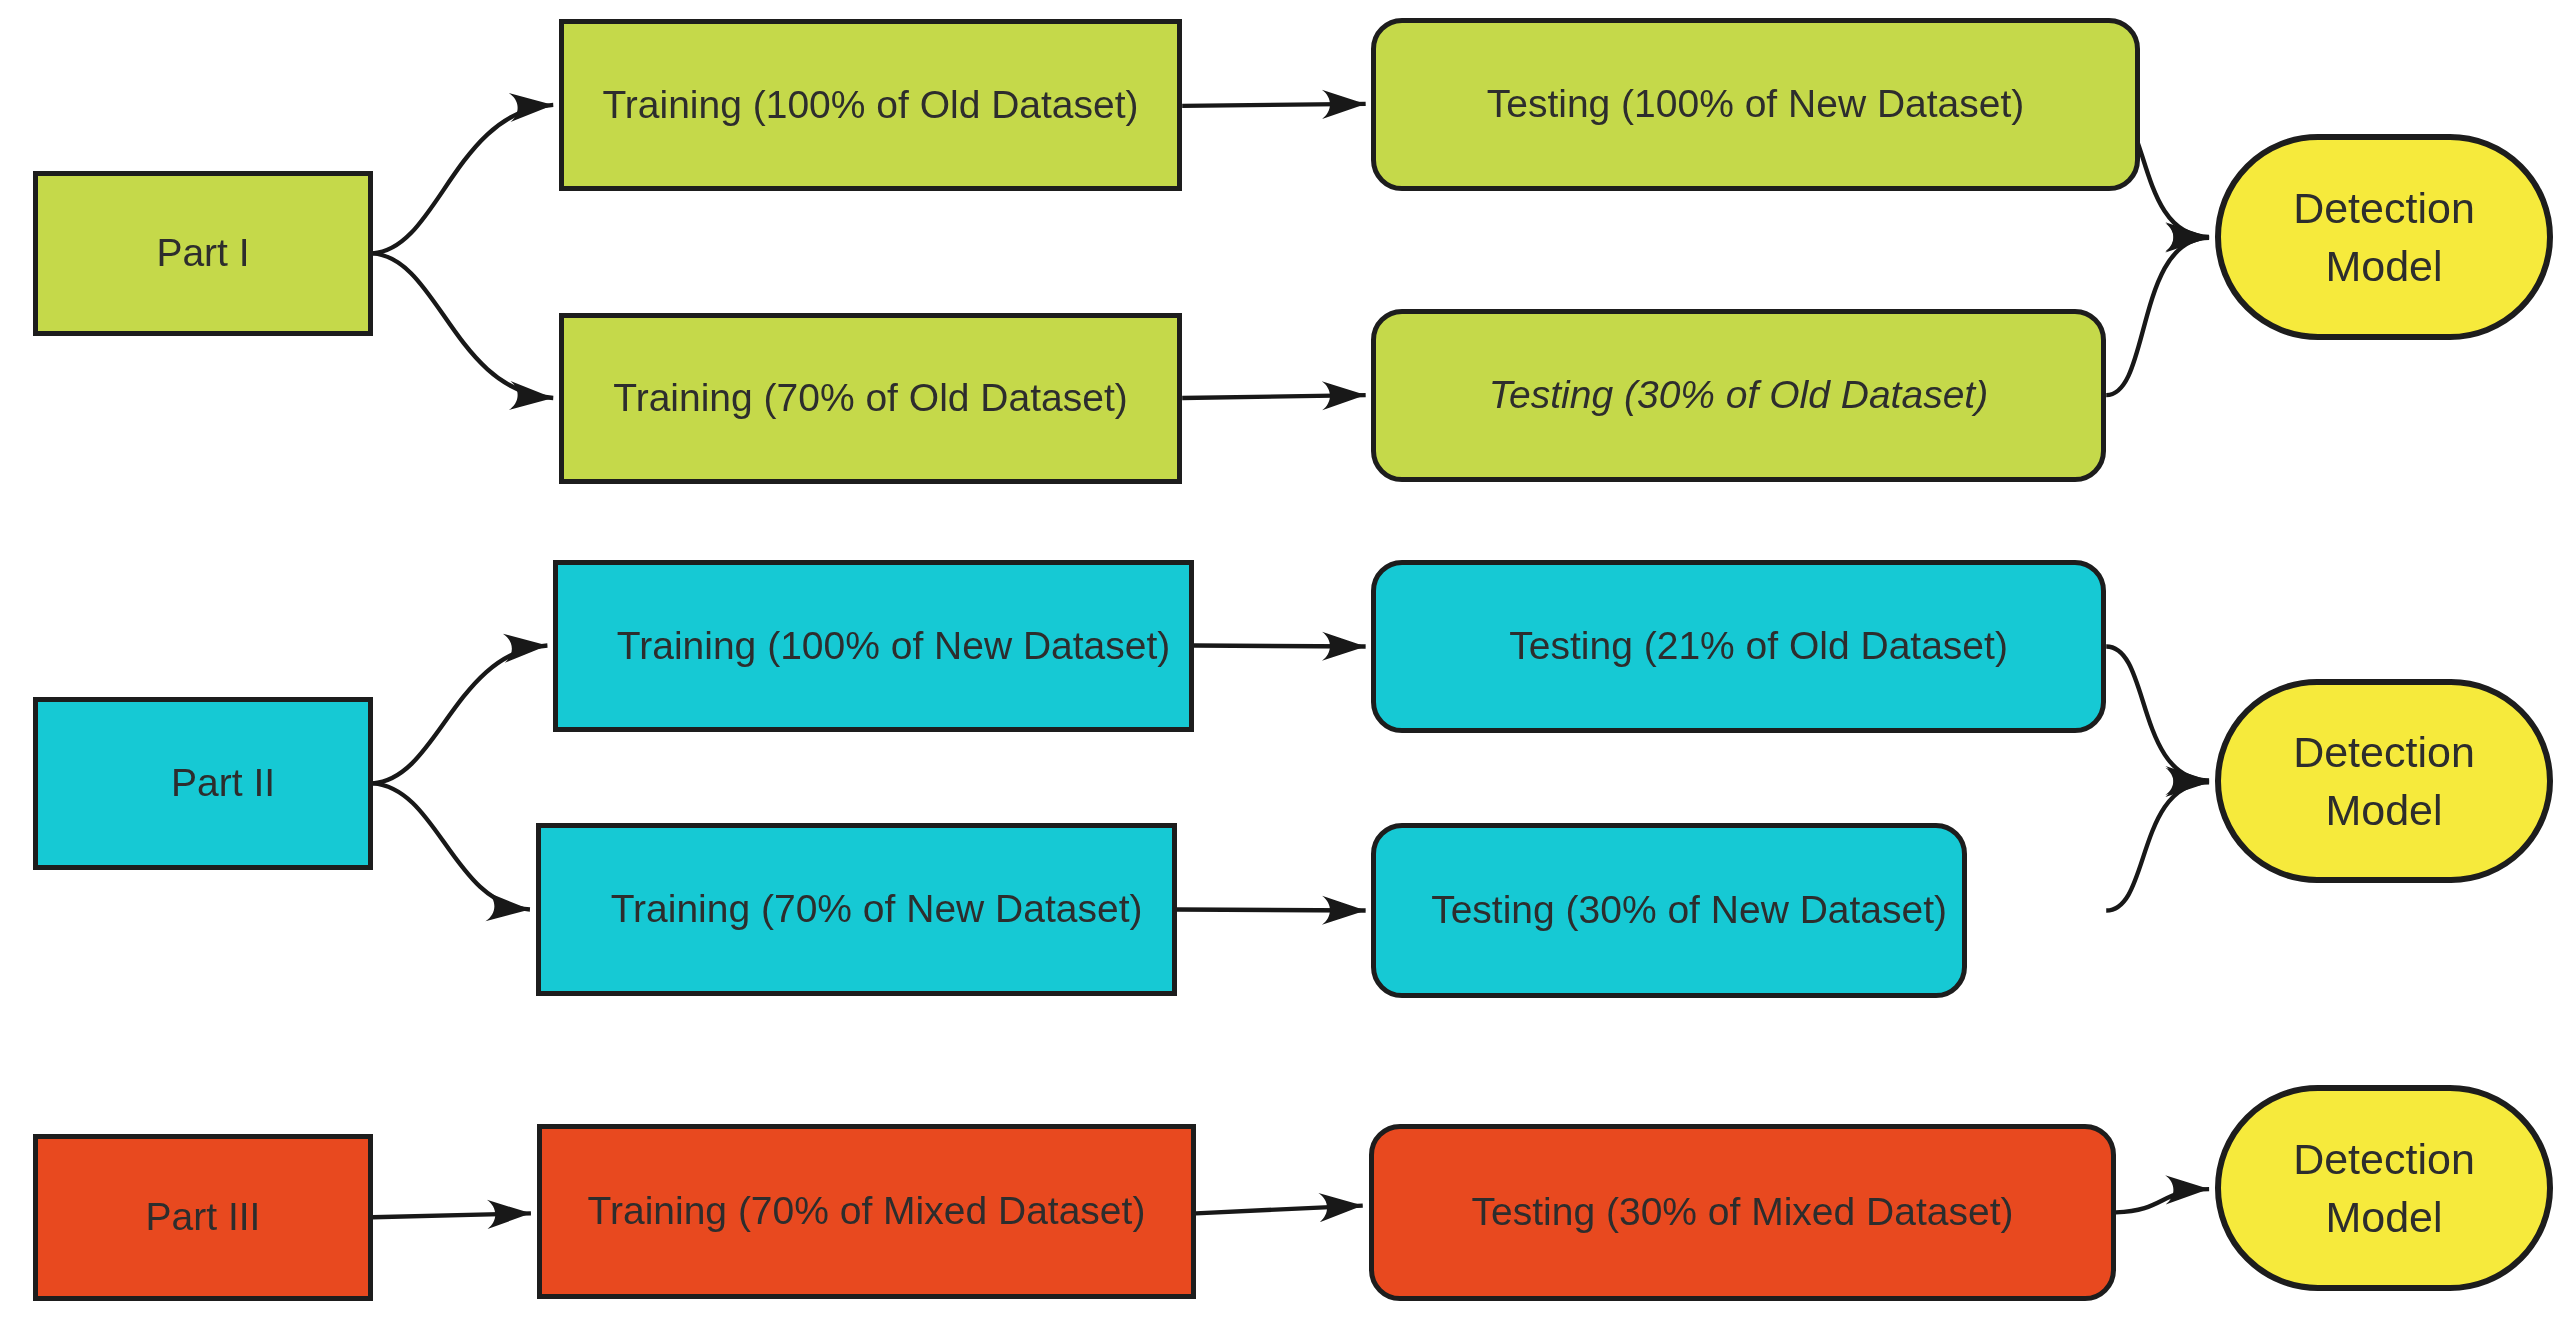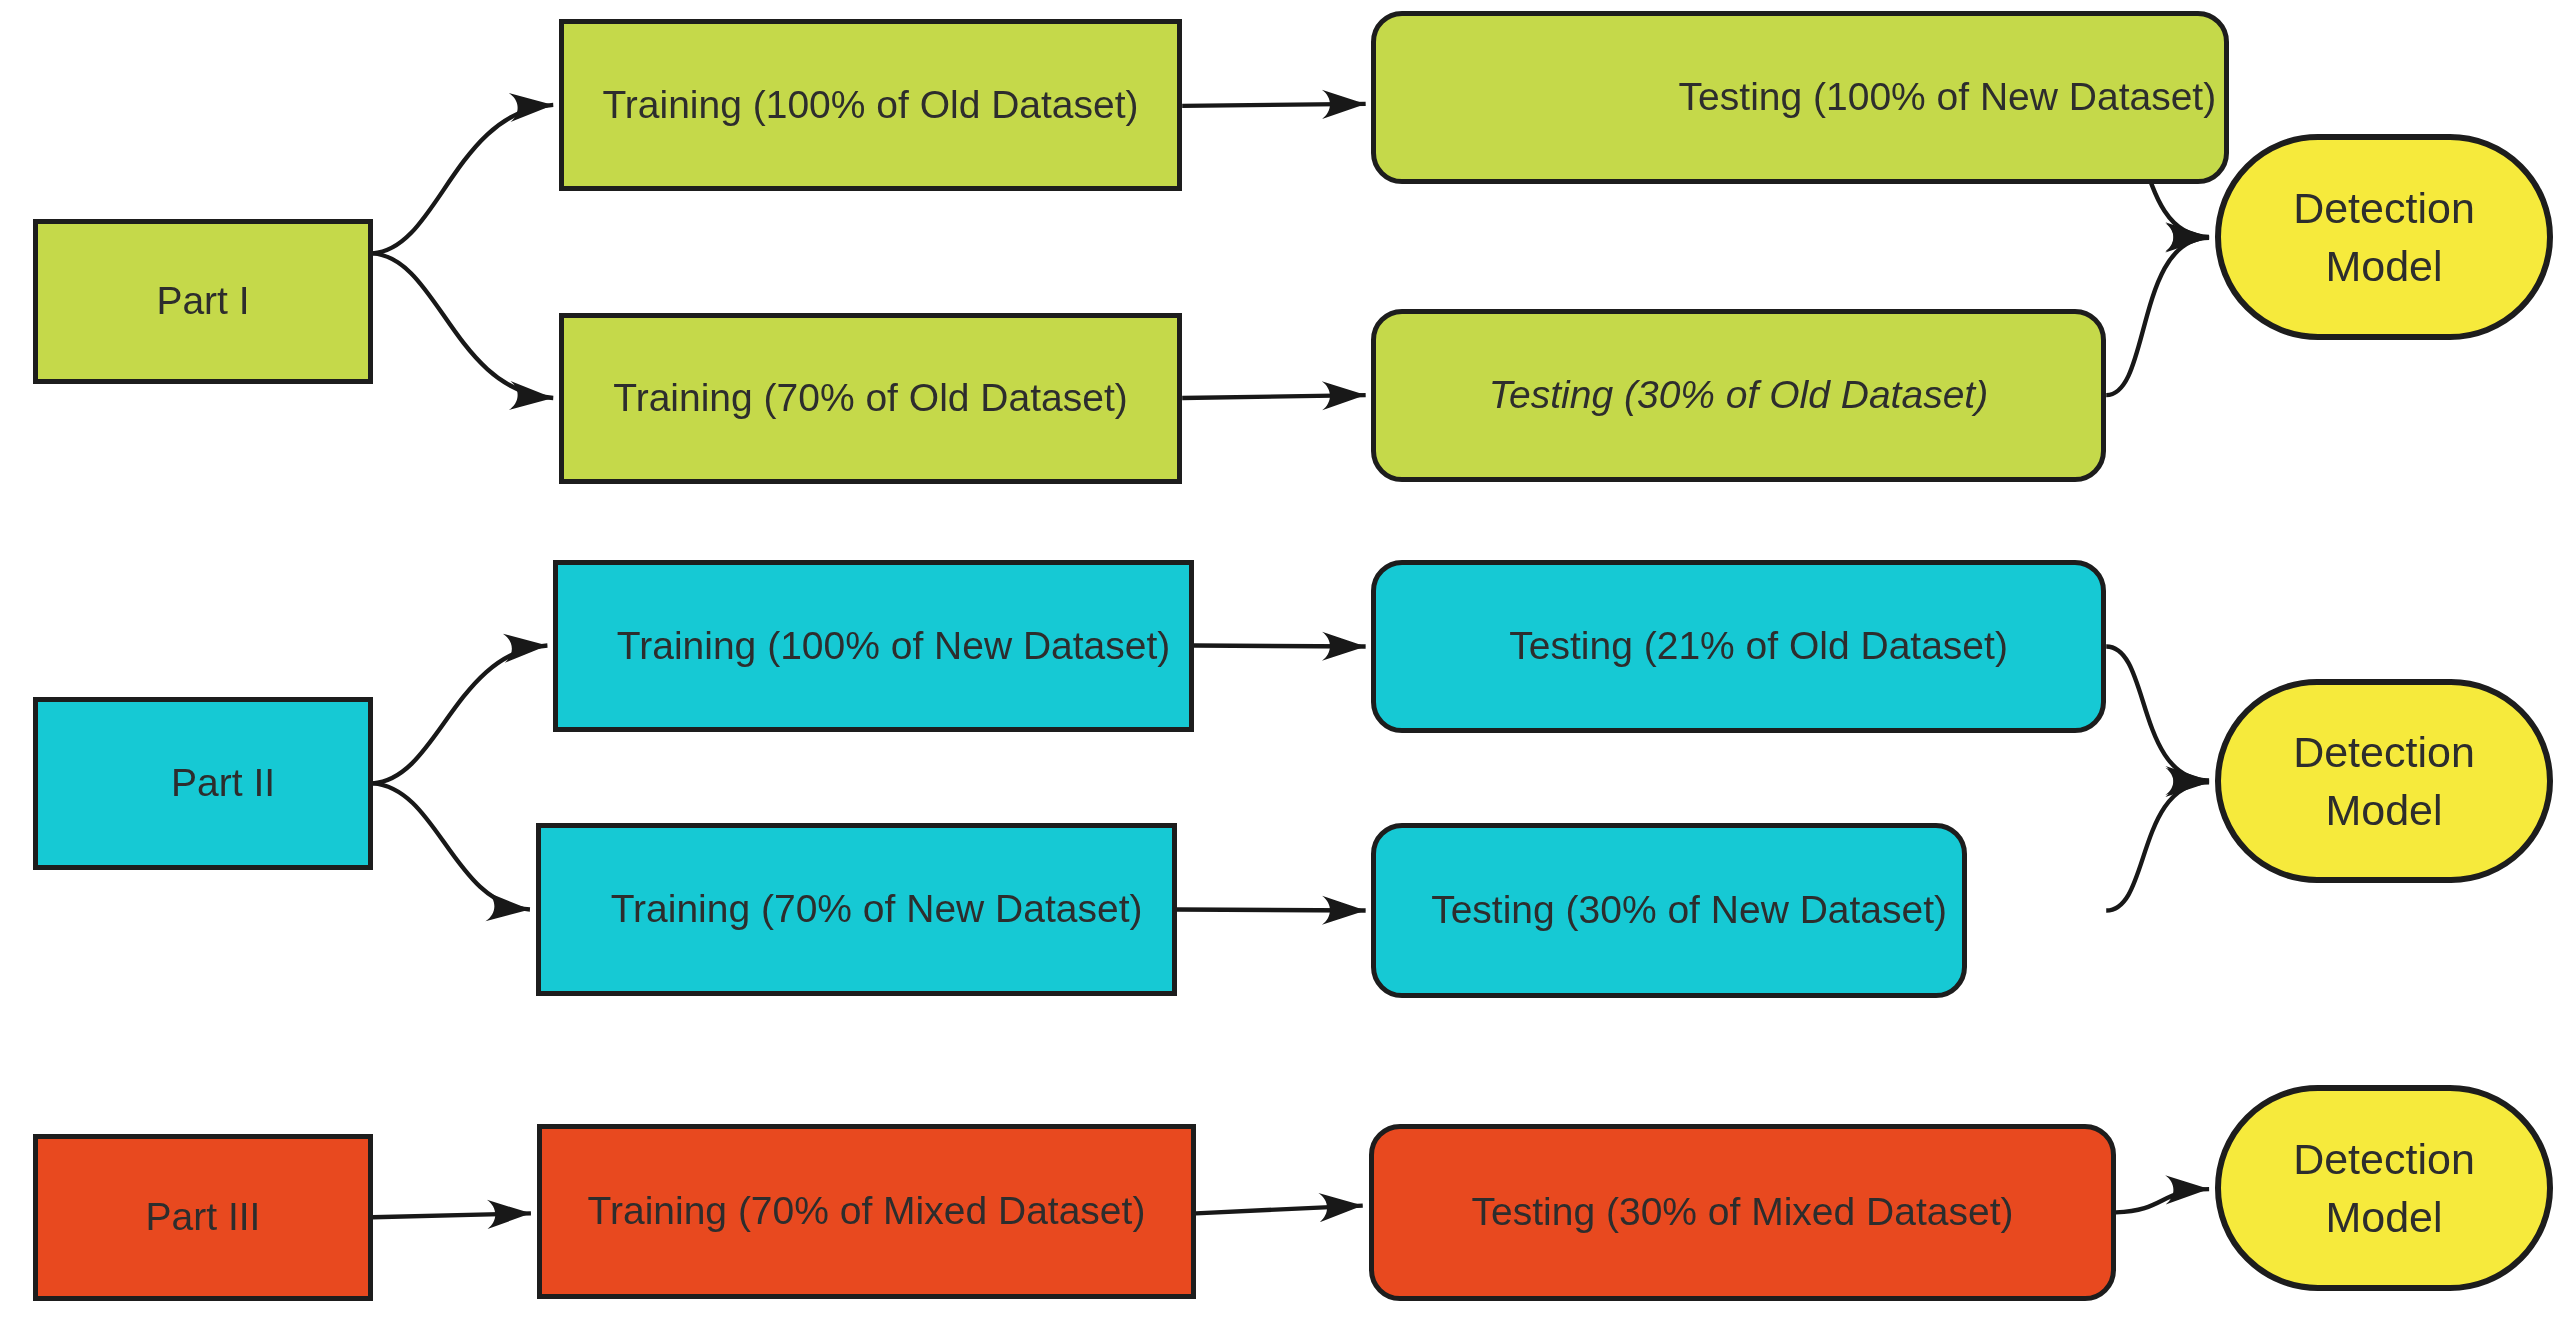--- a/index.html
+++ b/index.html
@@ -78,27 +78,27 @@
     <path class="edge" d="M 1230 665 L 1407 666" marker-end="url(#arrow)"></path>
     <path class="edge" d="M 1212 937 L 1407 938" marker-end="url(#arrow)"></path>
     <path class="edge" d="M 2170 666 C 2216 666 2200 804 2276 804" marker-end="url(#arrow)"></path>
     <path class="edge" d="M 2170 938 C 2216 938 2200 806 2276 806" marker-end="url(#arrow)"></path>
 
     <path class="edge" d="M 384 1254 L 547 1250" marker-end="url(#arrow)"></path>
     <path class="edge" d="M 1232 1250 L 1404 1242" marker-end="url(#arrow)"></path>
     <path class="edge" d="M 2180 1249 C 2232 1247 2224 1226 2276 1225" marker-end="url(#arrow)"></path>
   </svg>
 
-  <div class="node fill-green" style="left:33px; top:171px; width:340px; height:165px;margin-top:48px;">
+  <div class="node fill-green" style="left:33px; top:171px; width:340px; height:165px;">
     <span>Part I</span>
   </div>
   <div class="node fill-green" style="left:559px; top:19.4px; width:623px; height:172px;">
     <span>Training (100% of Old Dataset)</span>
   </div>
-  <div class="node fill-green rounded" style="left:1371px; top:11px; width:858px; height:173px;justify-content:flex-end;">
+  <div class="node fill-green rounded" style="left:1371px; top:18px; width:769px; height:173px;">
     <span>Testing (100% of New Dataset)</span>
   </div>
   <div class="node fill-green" style="left:559px; top:313px; width:623px; height:171px;">
     <span>Training (70% of Old Dataset)</span>
   </div>
   <div class="node fill-green rounded" style="left:1371px; top:309px; width:735px; height:173px;font-style:italic;">
     <span>Testing (30% of Old Dataset)</span>
   </div>
   <div class="node fill-yellow model" style="left:2215px; top:134px; width:338px; height:206px;">
     <span>Detection</span>

